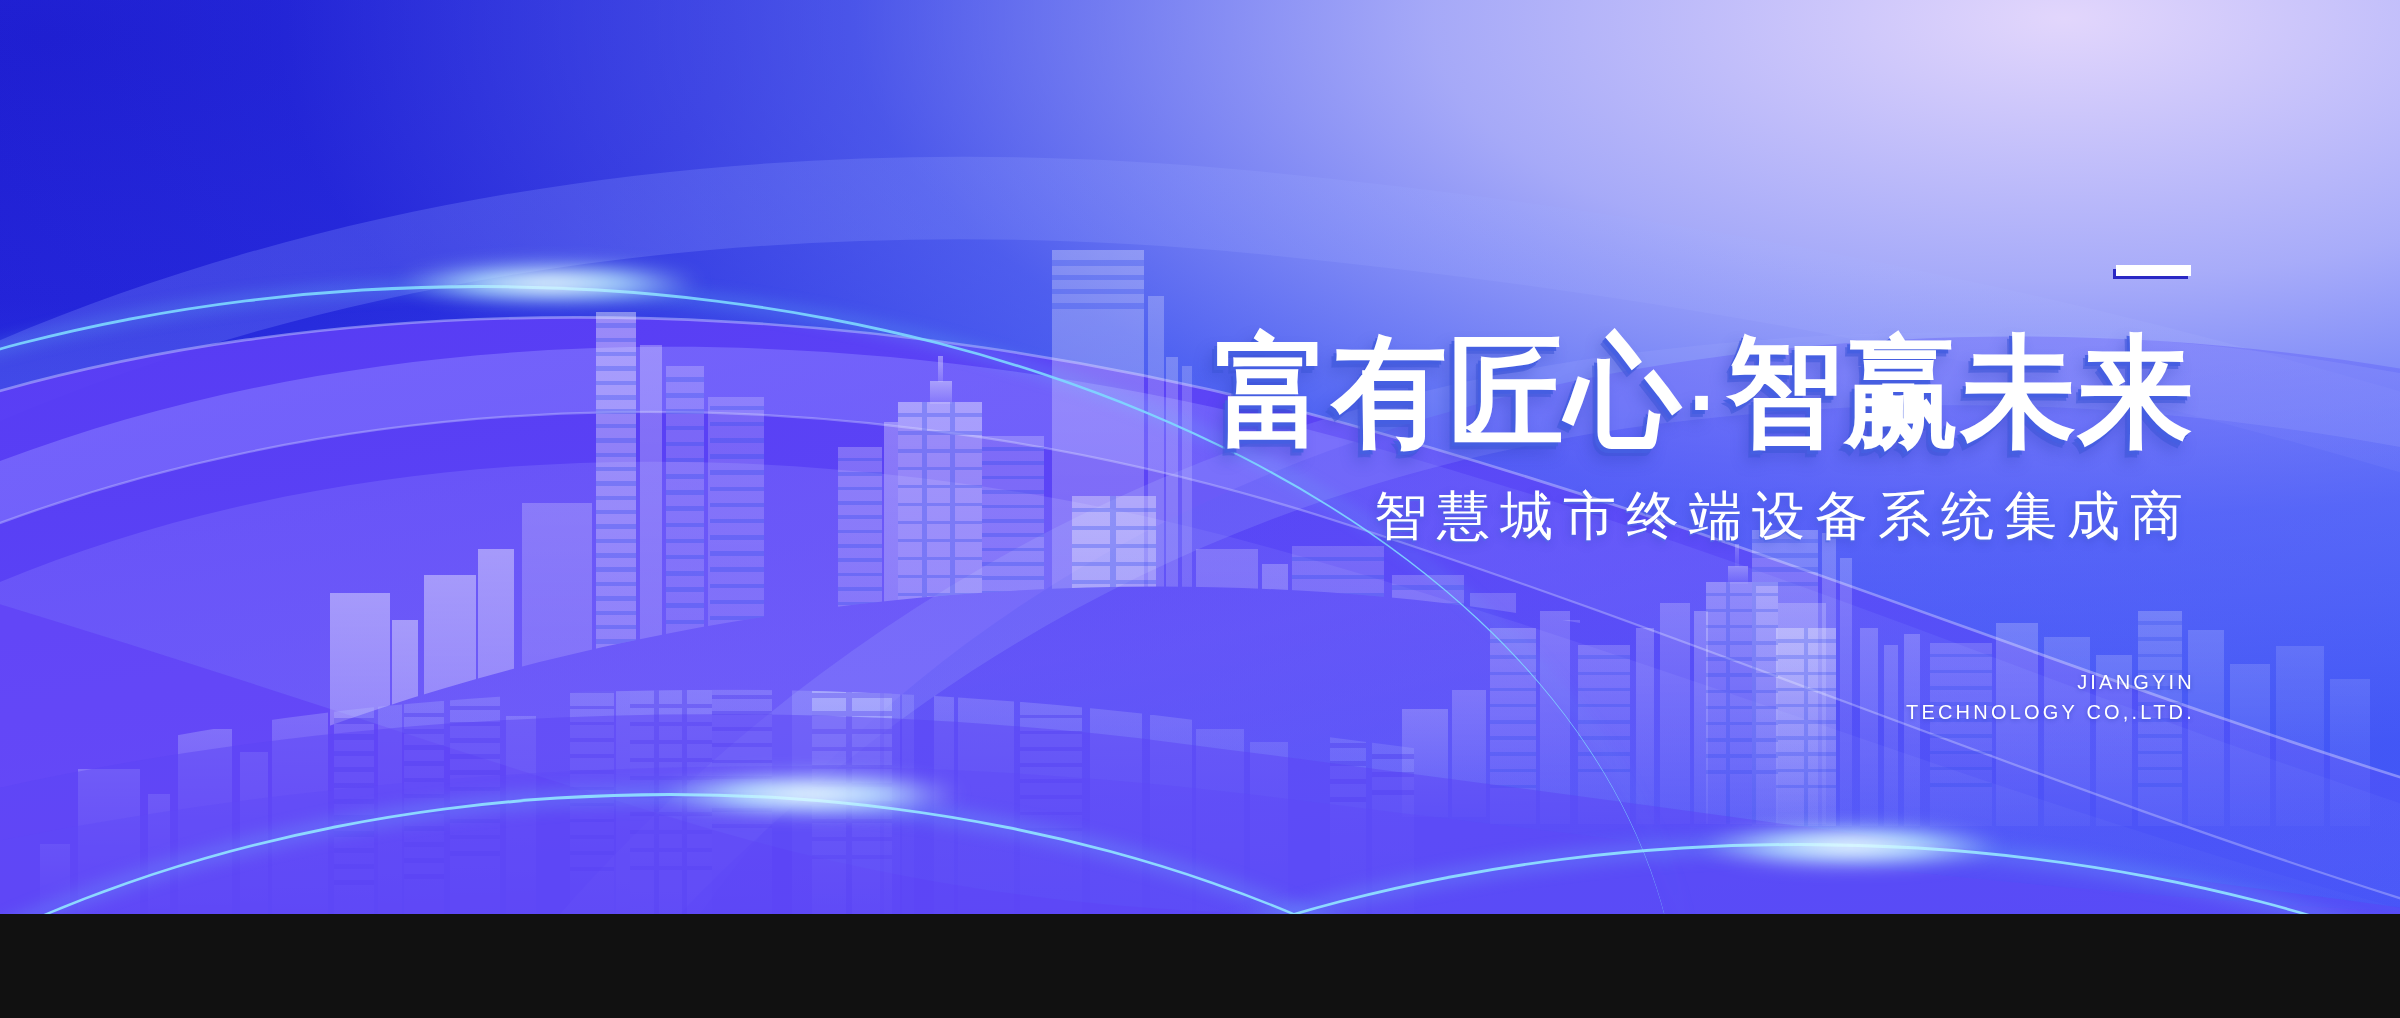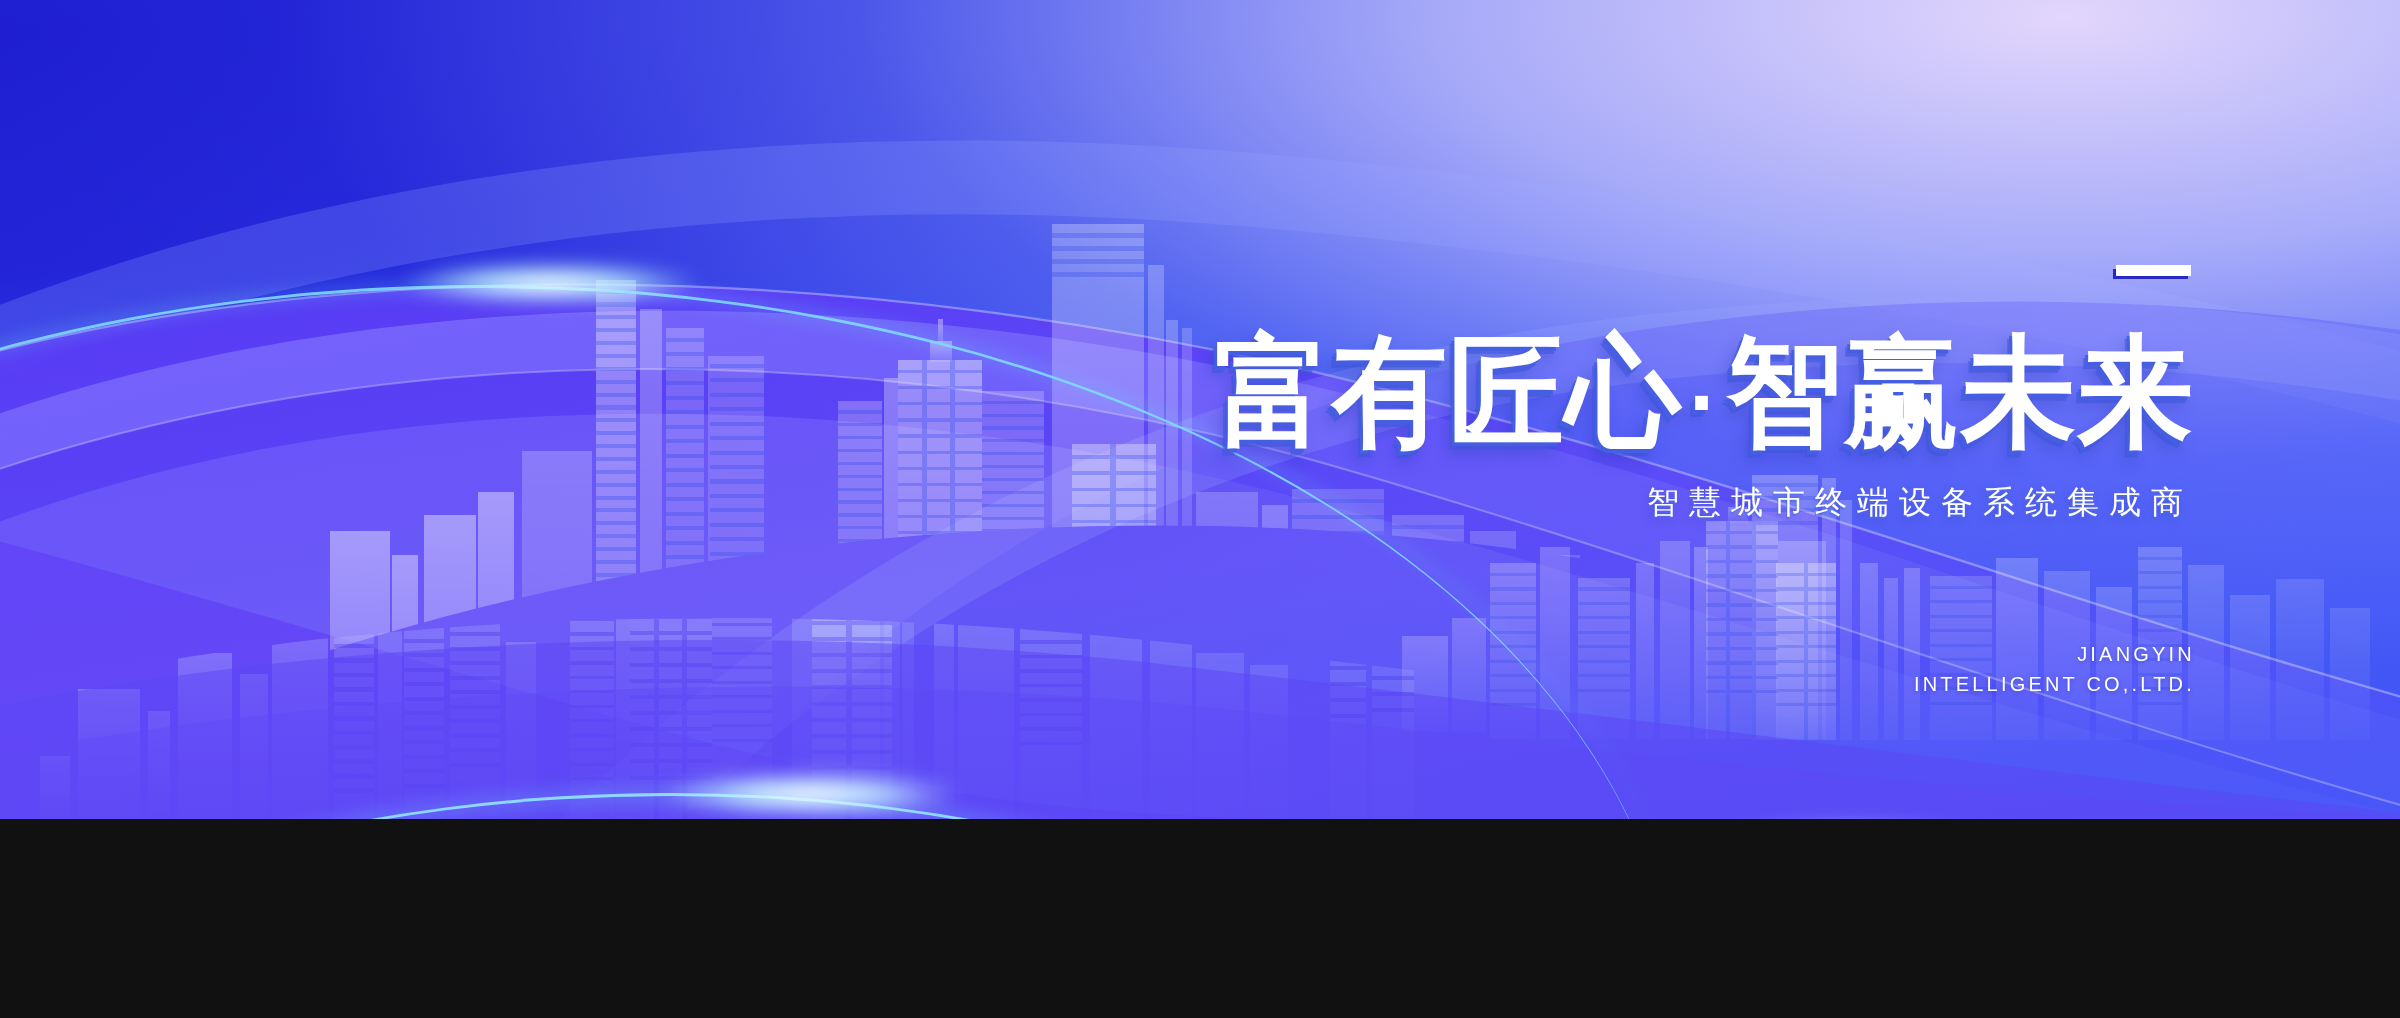--- a/index.html
+++ b/index.html
@@ -1,19 +1,19 @@
 <!DOCTYPE html>
 <html><head>
 <meta charset="utf-8">
 <style>
   * { margin:0; padding:0; box-sizing:border-box; }
   html,body { background:#111; }
   .stage {
     position:relative;
-    width:2400px; height:819px;
+    width:2400px; height:914px;
     overflow:hidden;
     font-family:"Liberation Sans","DejaVu Sans",sans-serif;
     background:
       radial-gradient(120% 130% at 86% 2%, rgba(226,214,252,1) 0%, rgba(185,186,250,0.86) 22%, rgba(120,140,250,0.45) 42%, rgba(60,84,242,0.12) 62%, rgba(0,0,0,0) 78%),
       radial-gradient(110% 110% at 2% 4%, #1d1ccf 0%, #2323d8 26%, #2f40ea 52%, #3a52f4 74%, #4257f6 100%),
       linear-gradient(135deg,#1f1fd2 0%, #2c39e2 35%, #3a52f4 70%, #4a5cf8 100%);
   }
 
   
   .layer { position:absolute; inset:0; }
@@ -73,21 +73,21 @@
       -3px 4px 0 rgba(70,95,225,0.95),
       -5px 7px 0 rgba(60,85,215,0.55),
       -7px 10px 14px rgba(35,55,175,0.35);
     transform:scaleY(1.06);
     transform-origin:right bottom;
   }
   .headline .dot { font-size:90px; vertical-align:middle; padding:0 6px; }
 
   .subline {
     margin-top:28px;
-    font-size:32px;
+    font-size:53px;
     color:#ffffff;
     letter-spacing:10px;
     white-space:nowrap;
     padding-right:2px;
     text-shadow:-1px 2px 0 rgba(80,105,230,0.75), -2px 4px 8px rgba(40,60,180,0.35);
   }
 
   .company {
     margin-top:114px;
     font-size:20px;
@@ -736,17 +736,17 @@
     <span class="dash"></span>
 
     <div class="headline">
       <span>富有匠心</span><span class="dot">·</span><span>智赢未来</span>
     </div>
 
     <div class="subline">智慧城市终端设备系统集成商</div>
 
     <div class="company">
       <div>JIANGYIN</div>
-      <div>INTELLIGENT CO,.LTD.</div>
+      <div>TECHNOLOGY CO,.LTD.</div>
     </div>
   </div>
 
 </div>
 
 </body></html>

